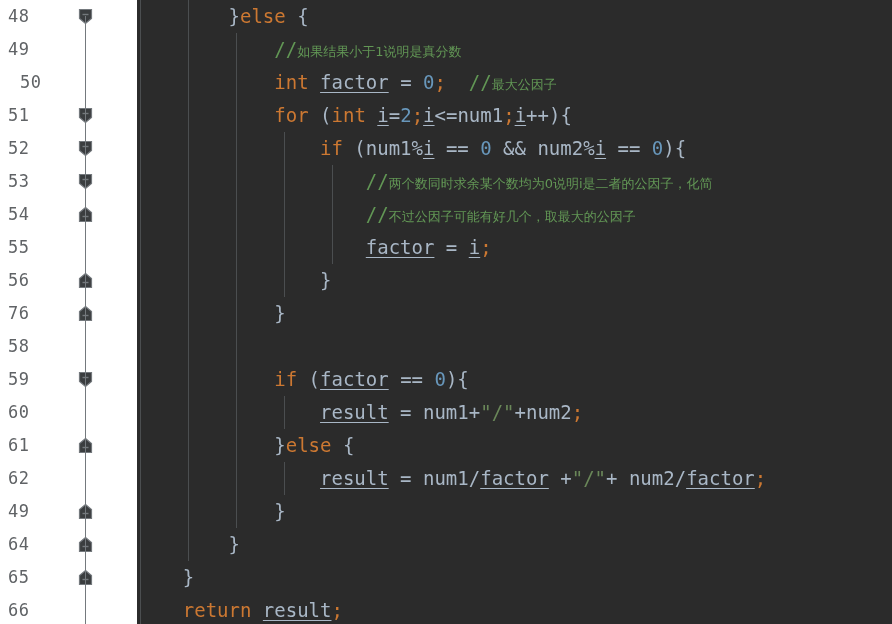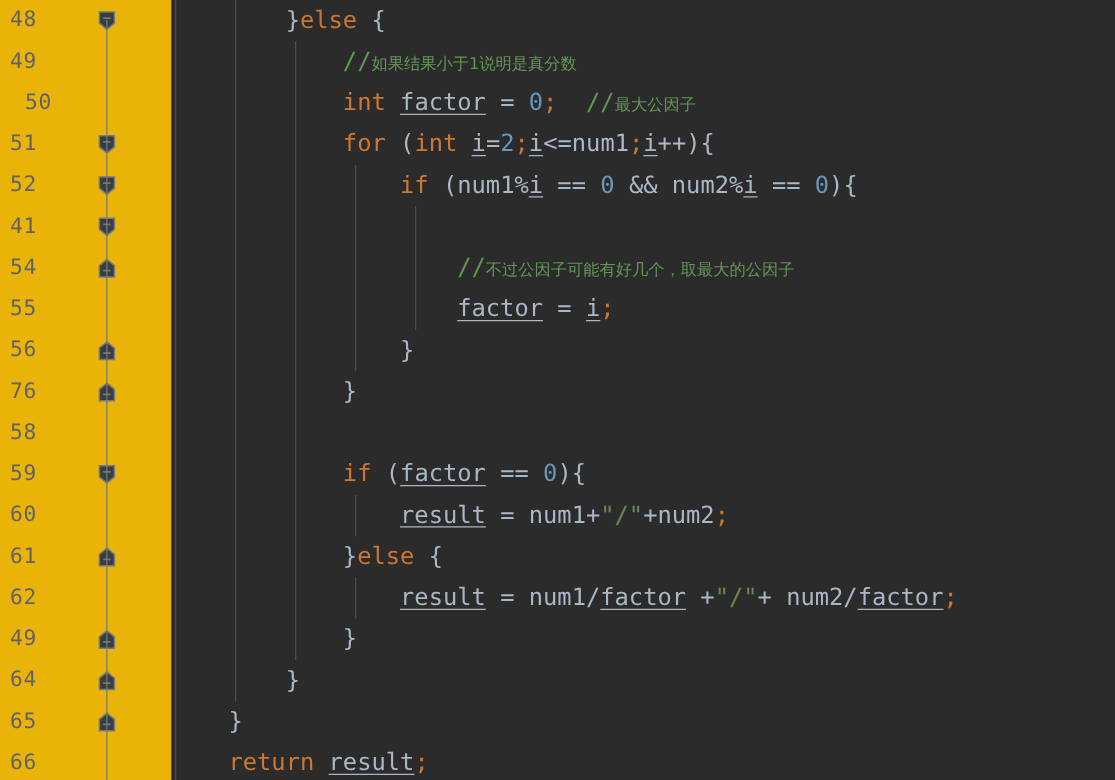--- a/index.html
+++ b/index.html
@@ -21,21 +21,21 @@
     background: #2b2b2b;
     overflow: hidden;
   }
 
   
   #gutter {
     position: absolute;
     left: 0; top: 0;
     width: 137px;
     height: 624px;
-    background: #eab308;
+    background: #ffffff;
     z-index: 2;
   }
   #gutter-linenumbers {
     position: absolute;
     left: 0; top: 0;
     width: 60px;
     height: 624px;
   }
   .lnum {
     position: absolute;
@@ -121,21 +121,21 @@
 
 <div id="editor">
 
   <div id="gutter">
     <div id="gutter-linenumbers">
         <div class="lnum" style="top: 0px;">48</div>
         <div class="lnum" style="top: 33px;">49</div>
         <div class="lnum" style="top: 66px; padding-left: 20px;">50</div>
         <div class="lnum" style="top: 99px;">51</div>
         <div class="lnum" style="top: 132px;">52</div>
-        <div class="lnum" style="top: 165px;">41</div>
+        <div class="lnum" style="top: 165px;">53</div>
         <div class="lnum" style="top: 198px;">54</div>
         <div class="lnum" style="top: 231px;">55</div>
         <div class="lnum" style="top: 264px;">56</div>
         <div class="lnum" style="top: 297px;">76</div>
         <div class="lnum" style="top: 330px;">58</div>
         <div class="lnum" style="top: 363px;">59</div>
         <div class="lnum" style="top: 396px;">60</div>
         <div class="lnum" style="top: 429px;">61</div>
         <div class="lnum" style="top: 462px;">62</div>
         <div class="lnum" style="top: 495px;">49</div>
@@ -282,20 +282,21 @@
       <div class="indent-guide" style="left: 99px; top: 495px; height: 33px;"></div>
       <div class="indent-guide" style="left: 3px; top: 528px; height: 33px;"></div>
       <div class="indent-guide" style="left: 51px; top: 528px; height: 33px;"></div>
       <div class="indent-guide" style="left: 3px; top: 561px; height: 33px;"></div>
       <div class="indent-guide" style="left: 3px; top: 594px; height: 33px;"></div>
       <div class="code-line" style="top: 0px;"><span class="seg t-op">        </span><span class="seg t-brace">}</span><span class="seg t-kw">else</span><span class="seg t-brace"> {</span></div>
       <div class="code-line" style="top: 33px;"><span class="seg t-op">            </span><span class="seg t-cmt">//</span><span class="seg t-cmt t-cjk">如果结果小于1说明是真分数</span></div>
       <div class="code-line" style="top: 66px;"><span class="seg t-op">            </span><span class="seg t-kw">int</span><span class="seg t-op"> </span><span class="seg t-var">factor</span><span class="seg t-op"> = </span><span class="seg t-num">0</span><span class="seg t-semi">;</span><span class="seg t-op">  </span><span class="seg t-cmt">//</span><span class="seg t-cmt t-cjk">最大公因子</span></div>
       <div class="code-line" style="top: 99px;"><span class="seg t-op">            </span><span class="seg t-kw">for</span><span class="seg t-brace"> (</span><span class="seg t-kw">int</span><span class="seg t-op"> </span><span class="seg t-var">i</span><span class="seg t-op">=</span><span class="seg t-num">2</span><span class="seg t-semi">;</span><span class="seg t-var">i</span><span class="seg t-op">&lt;=num1</span><span class="seg t-semi">;</span><span class="seg t-var">i</span><span class="seg t-op">++){</span></div>
       <div class="code-line" style="top: 132px;"><span class="seg t-op">                </span><span class="seg t-kw">if</span><span class="seg t-op"> (num1%</span><span class="seg t-var">i</span><span class="seg t-op"> == </span><span class="seg t-num">0</span><span class="seg t-op"> &amp;&amp; num2%</span><span class="seg t-var">i</span><span class="seg t-op"> == </span><span class="seg t-num">0</span><span class="seg t-op">){</span></div>
+      <div class="code-line" style="top: 165px;"><span class="seg t-op">                    </span><span class="seg t-cmt">//</span><span class="seg t-cmt t-cjk">两个数同时求余某个数均为0说明i是二者的公因子，化简</span></div>
       <div class="code-line" style="top: 198px;"><span class="seg t-op">                    </span><span class="seg t-cmt">//</span><span class="seg t-cmt t-cjk">不过公因子可能有好几个，取最大的公因子</span></div>
       <div class="code-line" style="top: 231px;"><span class="seg t-op">                    </span><span class="seg t-var">factor</span><span class="seg t-op"> = </span><span class="seg t-var">i</span><span class="seg t-semi">;</span></div>
       <div class="code-line" style="top: 264px;"><span class="seg t-op">                </span><span class="seg t-brace">}</span></div>
       <div class="code-line" style="top: 297px;"><span class="seg t-op">            </span><span class="seg t-brace">}</span></div>
       <div class="code-line" style="top: 330px;"></div>
       <div class="code-line" style="top: 363px;"><span class="seg t-op">            </span><span class="seg t-kw">if</span><span class="seg t-brace"> (</span><span class="seg t-var">factor</span><span class="seg t-op"> == </span><span class="seg t-num">0</span><span class="seg t-op">){</span></div>
       <div class="code-line" style="top: 396px;"><span class="seg t-op">                </span><span class="seg t-var">result</span><span class="seg t-op"> = num1+</span><span class="seg t-str">"/"</span><span class="seg t-op">+num2</span><span class="seg t-semi">;</span></div>
       <div class="code-line" style="top: 429px;"><span class="seg t-op">            </span><span class="seg t-brace">}</span><span class="seg t-kw">else</span><span class="seg t-brace"> {</span></div>
       <div class="code-line" style="top: 462px;"><span class="seg t-op">                </span><span class="seg t-var">result</span><span class="seg t-op"> = num1/</span><span class="seg t-var">factor</span><span class="seg t-op"> +</span><span class="seg t-str">"/"</span><span class="seg t-op">+ num2/</span><span class="seg t-var">factor</span><span class="seg t-semi">;</span></div>
       <div class="code-line" style="top: 495px;"><span class="seg t-op">            </span><span class="seg t-brace">}</span></div>

